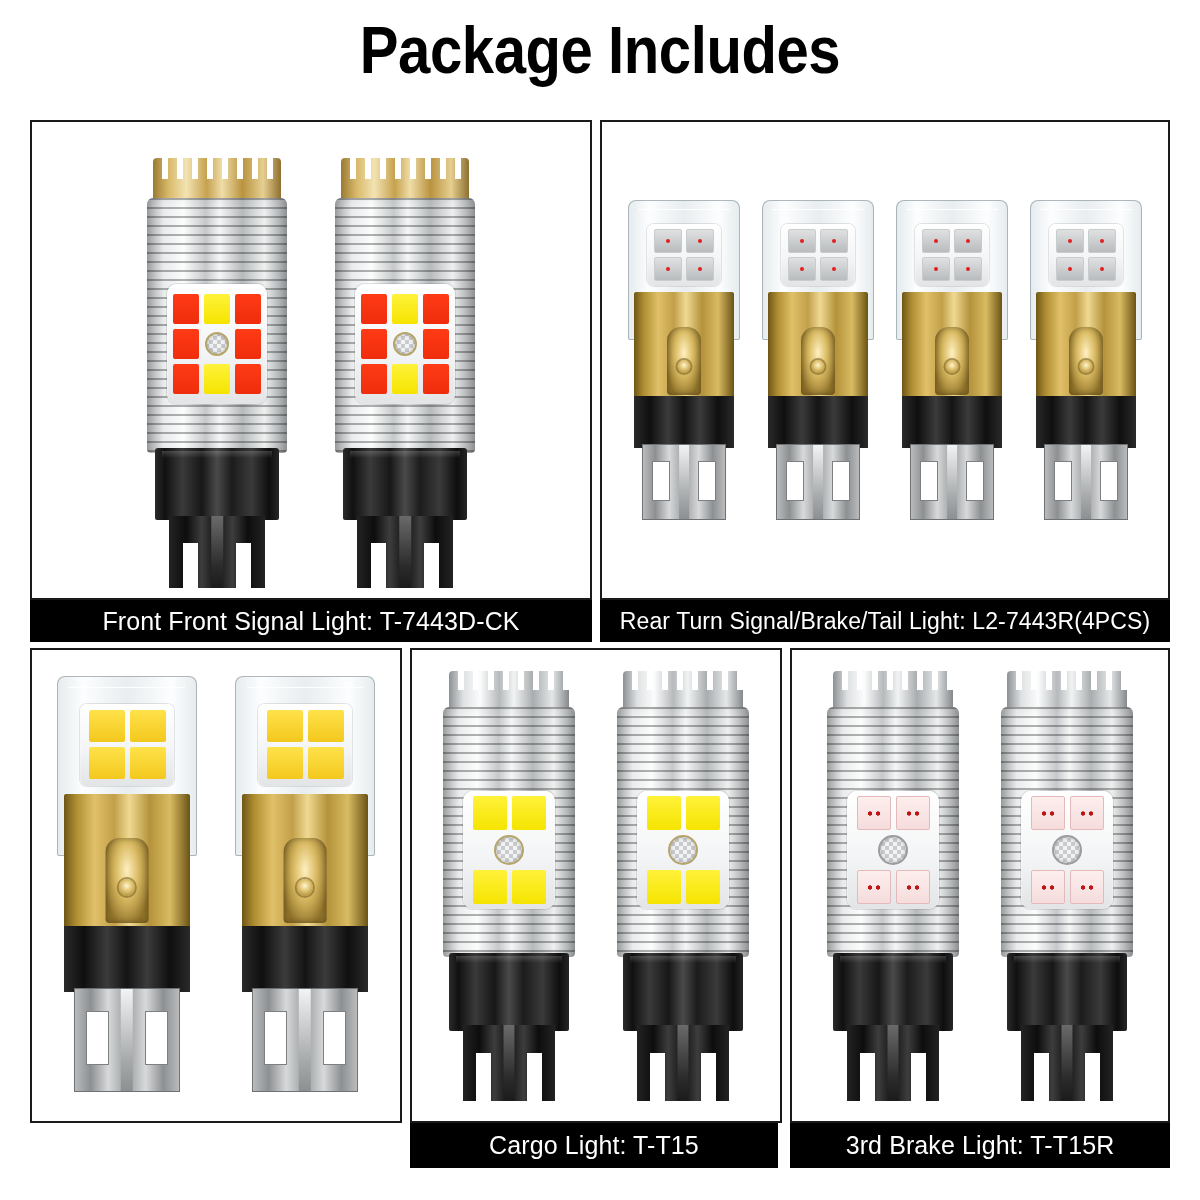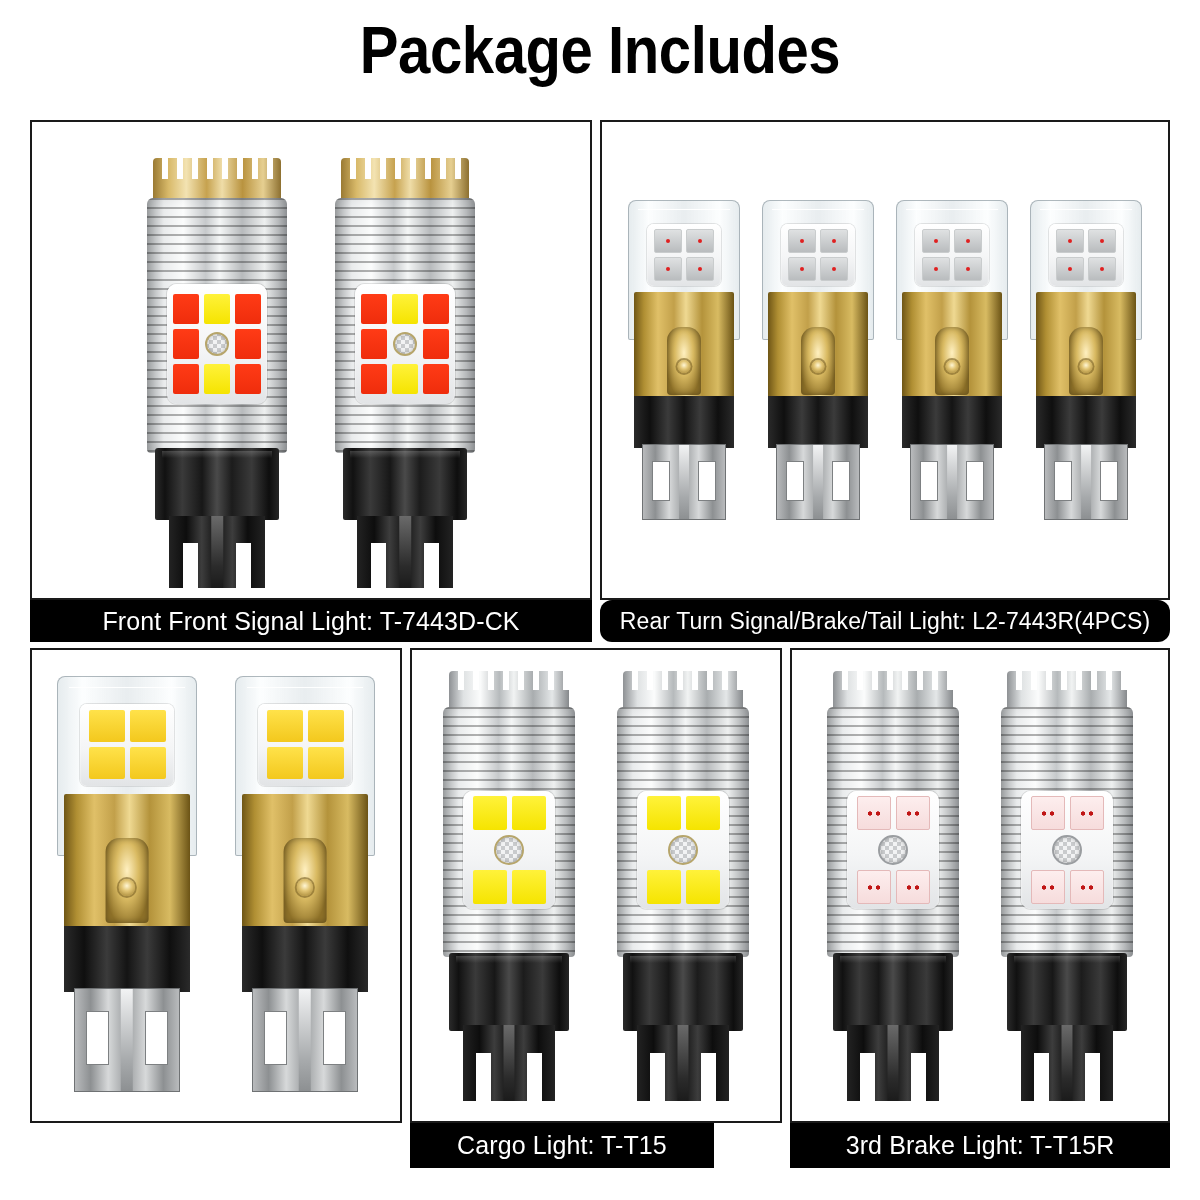--- a/index.html
+++ b/index.html
@@ -369,21 +369,21 @@
         </div>
         <div class="black-mid" style="top:196px; width:100px; height:52px;"></div>
         <div class="wedge-tab metal" style="top:244px; width:84px; height:76px;">
           <div class="metal-slot" style="left:9px; top:16px; width:18px; height:40px;"></div>
           <div class="metal-slot" style="right:9px; top:16px; width:18px; height:40px;"></div>
         </div>
       </div>
 
     </div>
   </div>
-  <div class="caption small" style="left:600px; top:600px; width:570px; height:42px;border-radius:12px;">
+  <div class="caption small" style="left:600px; top:600px; width:570px; height:42px;">
     <span>Rear Turn Signal/Brake/Tail Light: L2-7443R(4PCS)</span>
   </div>
 
   <div class="panel" style="left:30px; top:648px; width:372px; height:475px;">
     <div class="stage" style="align-items:center; gap:28px;">
 
       <div class="bulb" style="width:150px;height:420px;">
         <div class="clear-cage" style="top:0; width:140px; height:180px;"></div>
         <div class="faceplate" style="top:28px; width:94px; height:82px; border-radius:7px;
                     grid-template-columns:repeat(2,36px);
@@ -466,21 +466,21 @@
         </div>
         <div class="blk-base" style="top:282px; width:120px; height:78px;"></div>
         <div class="wedge-tab" style="top:354px; width:92px; height:76px;">
           <div class="wedge-notch" style="left:13px;"></div>
           <div class="wedge-notch" style="right:13px;"></div>
         </div>
       </div>
 
     </div>
   </div>
-  <div class="caption" style="left:410px; top:1123px; width:304px; height:45px;">
+  <div class="caption" style="left:410px; top:1123px; width:368px; height:45px;">
     <span>Cargo Light: T-T15</span>
   </div>
 
   <div class="panel" style="left:790px; top:648px; width:380px; height:475px;">
     <div class="stage" style="align-items:center; gap:24px;">
 
       <div class="bulb" style="width:150px;height:430px;">
         <div class="crown silver" style="top:0; width:120px; height:42px;">
           <div class="crown-teeth"></div>
         </div>

